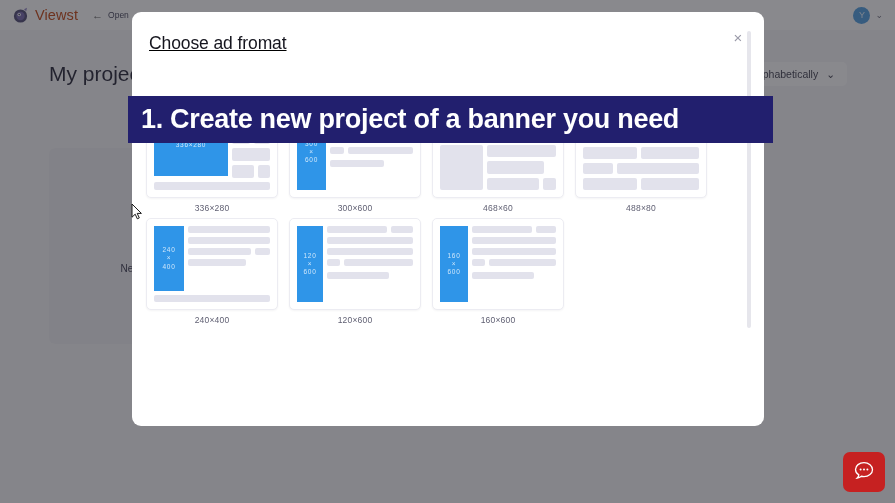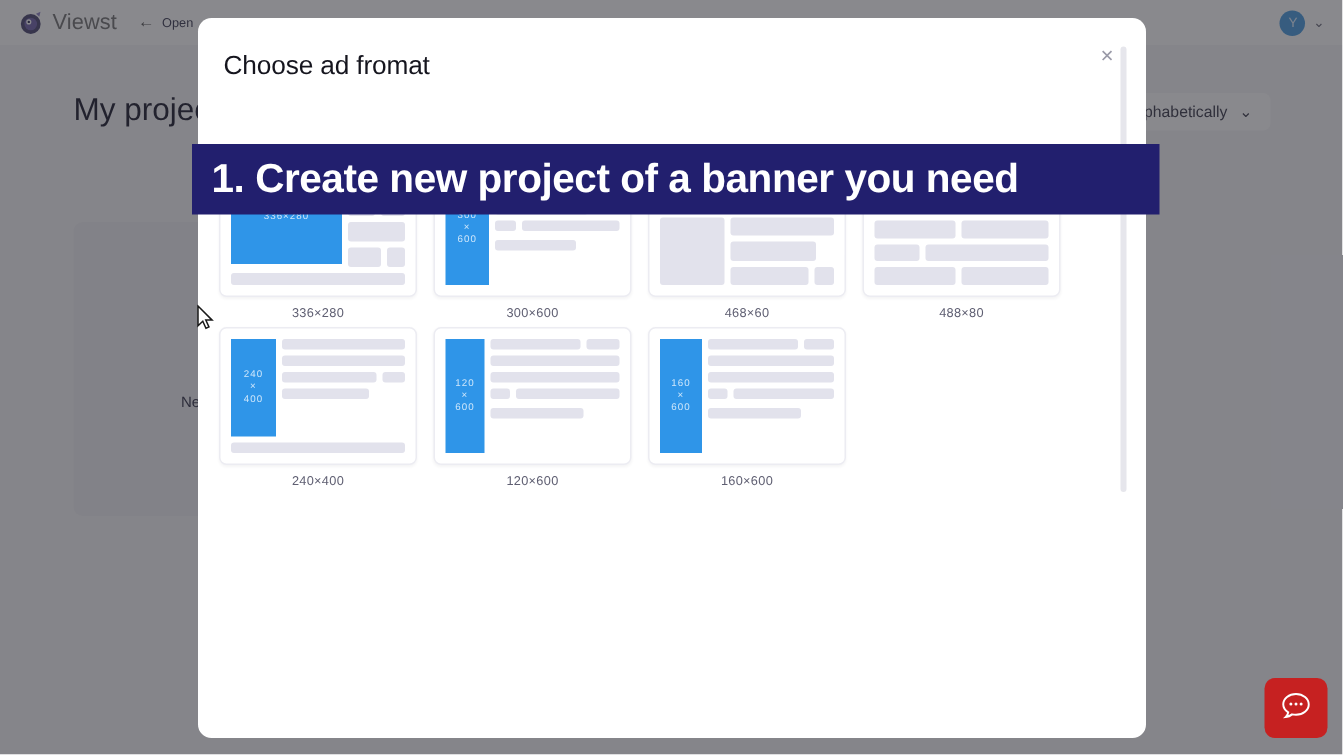--- a/index.html
+++ b/index.html
@@ -17,21 +17,21 @@
   .topbar {
     position: absolute; top: 0; left: 0; width: 895px; height: 30px;
     background: #ffffff; display: flex; align-items: center;
     padding: 0 12px; gap: 14px;
   }
   .brand { display: flex; align-items: center; gap: 6px; }
   .brand-logo {
     width: 17px; height: 17px; position: relative;
   }
   .brand-name {
-    font-size: 14.5px; color: #737373; letter-spacing: .1px;
+    font-size: 14.5px; color: #c2410c; letter-spacing: .1px;
   }
   .back-link {
     display: flex; align-items: center; gap: 5px;
     font-size: 8.5px; color: #3b3b52;
   }
   .back-arrow { font-size: 11px; color: #555; line-height: 1; }
 
   .topbar-right {
     position: absolute; right: 12px; top: 0; height: 30px;
     display: flex; align-items: center; gap: 5px;
@@ -68,23 +68,24 @@
   .new-project-label { font-size: 10px; color: #33334a; }
 
   
   .dimmer {
     position: absolute; inset: 0; background: rgba(40,40,48,.55);
   }
 
   
   .modal {
     position: absolute; left: 132px; top: 12px;
-    width: 632px; height: 480px;
+    width: 632px; height: 414px;
     background: #ffffff; border-radius: 9px;
     overflow: hidden;
+    text-decoration: underline;
   }
   .modal-head {
     position: relative; height: 62px;
     display: flex; align-items: center;
     padding: 0 16px 0 17px;
   }
   .modal-title {
     font-size: 17.5px; color: #15151e; letter-spacing: -.1px;
     margin-right: 19px;
   }

